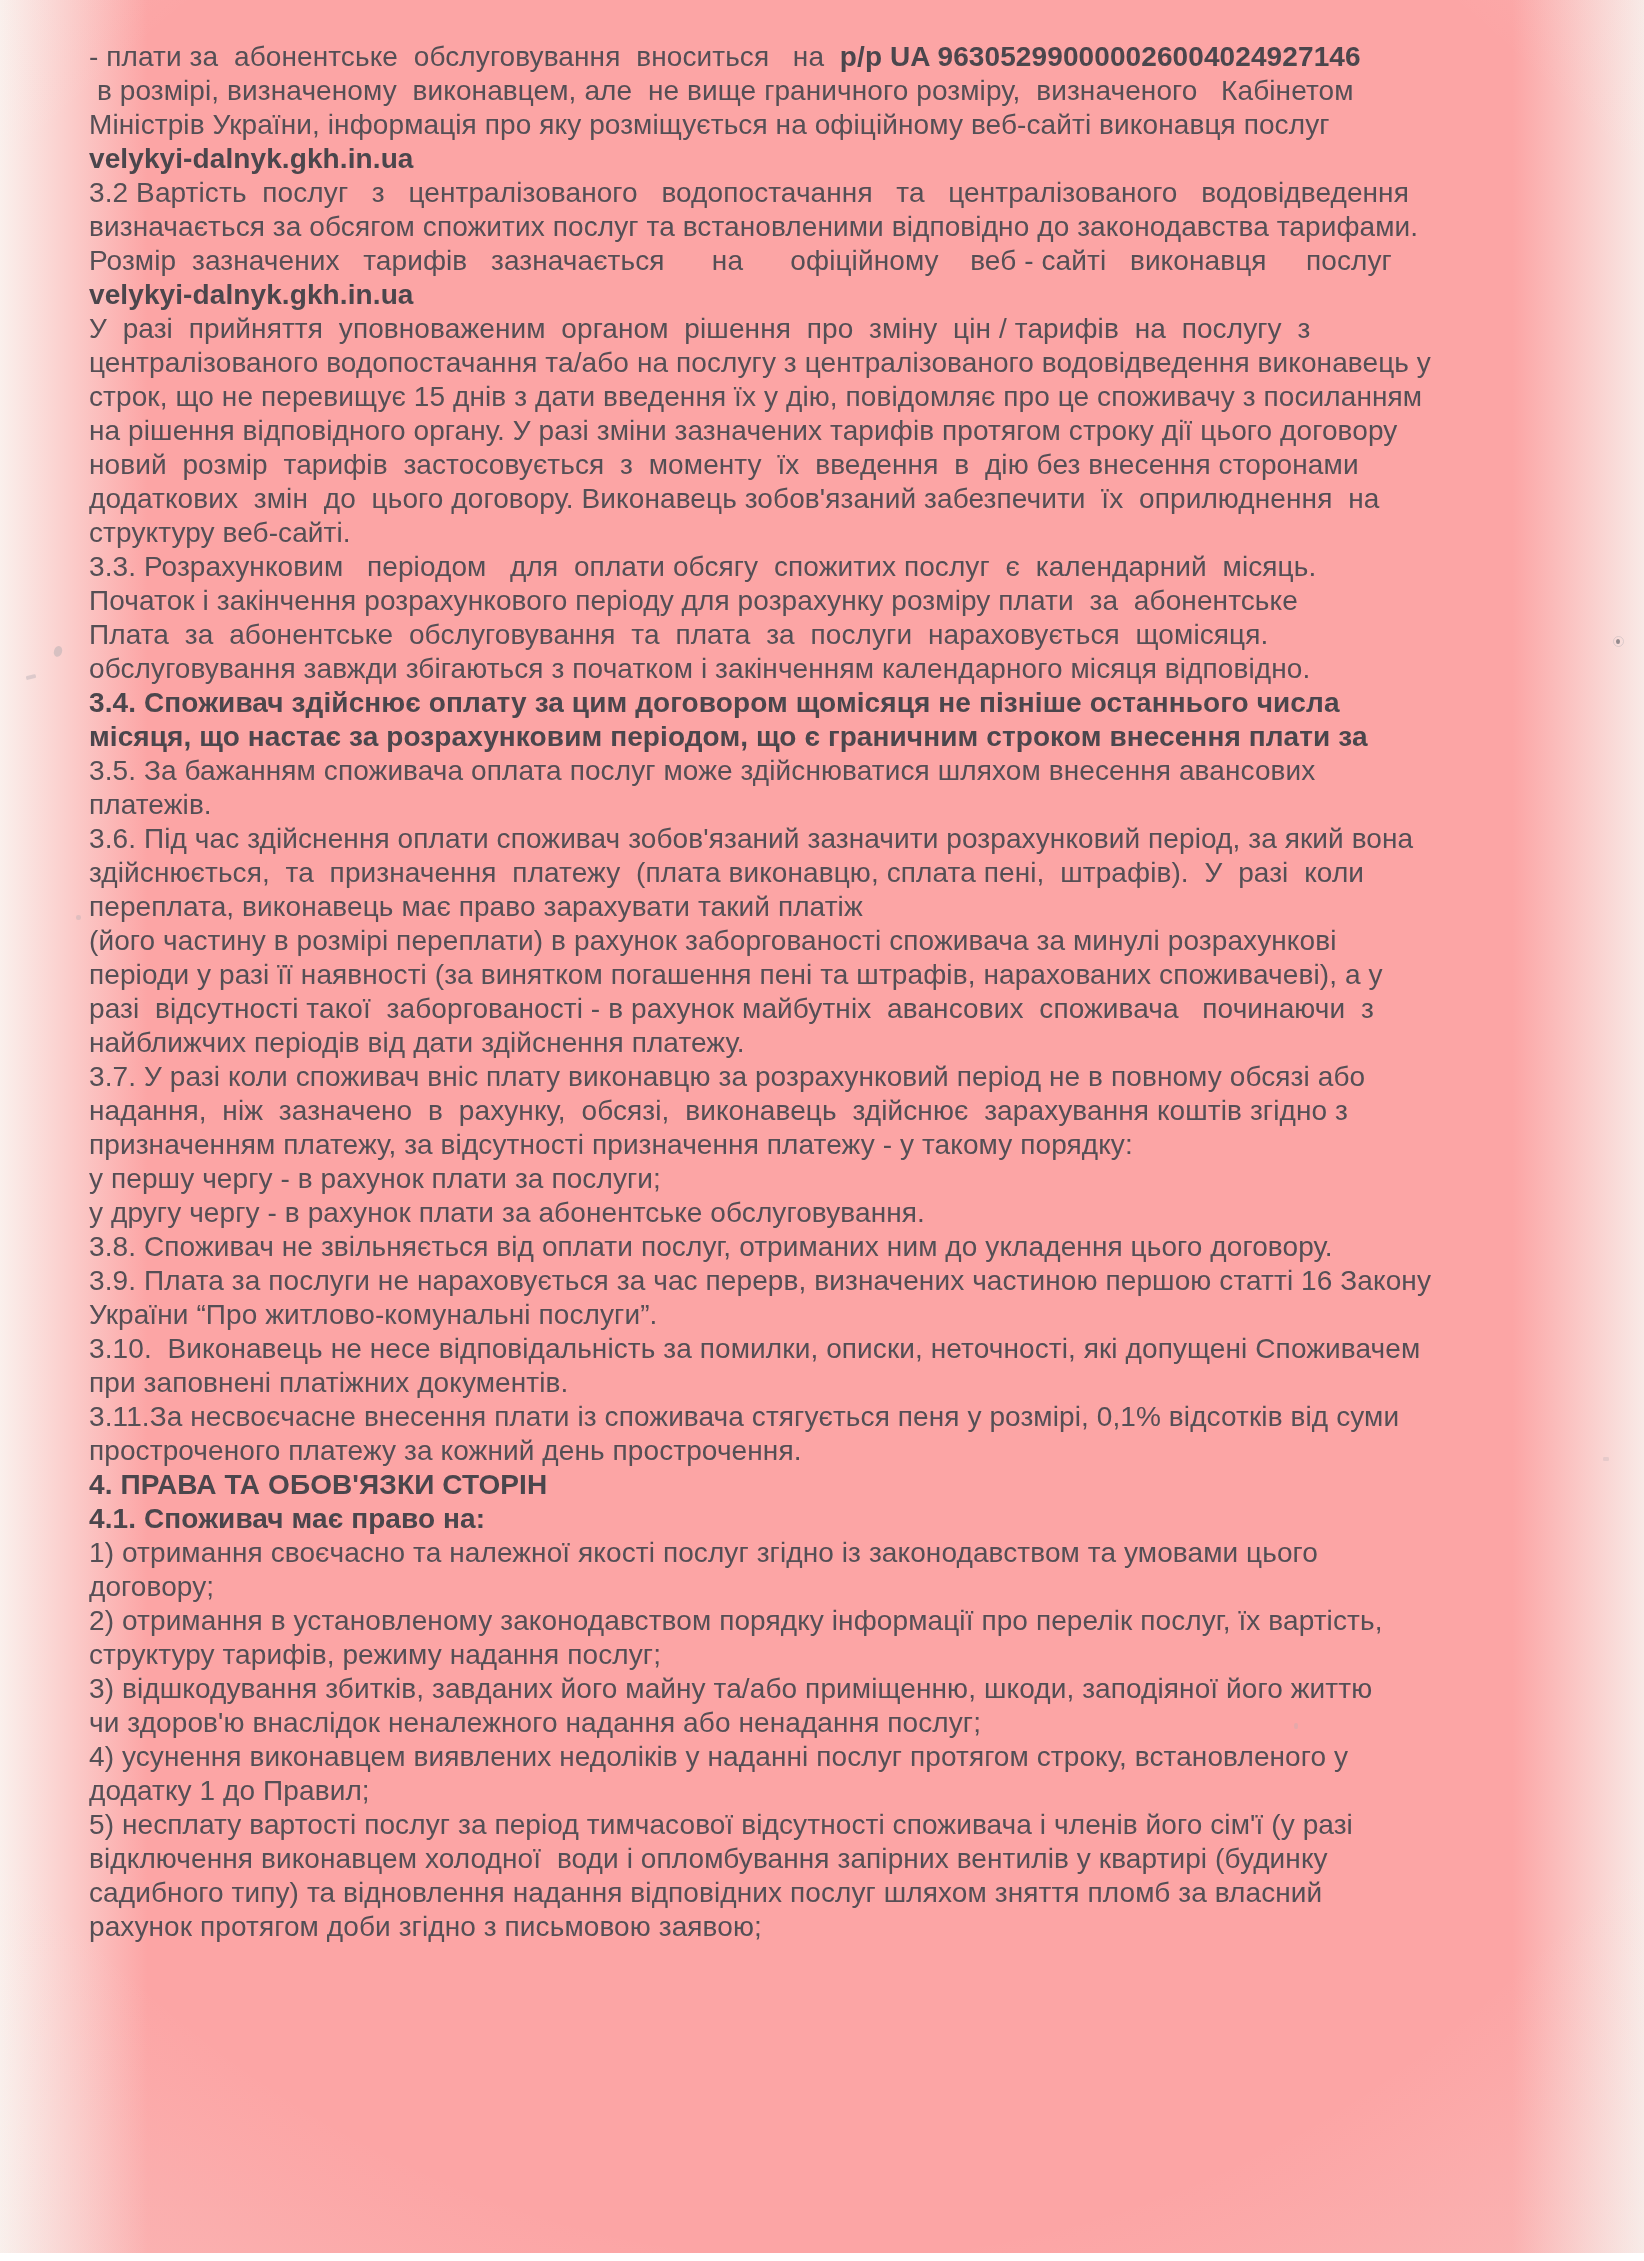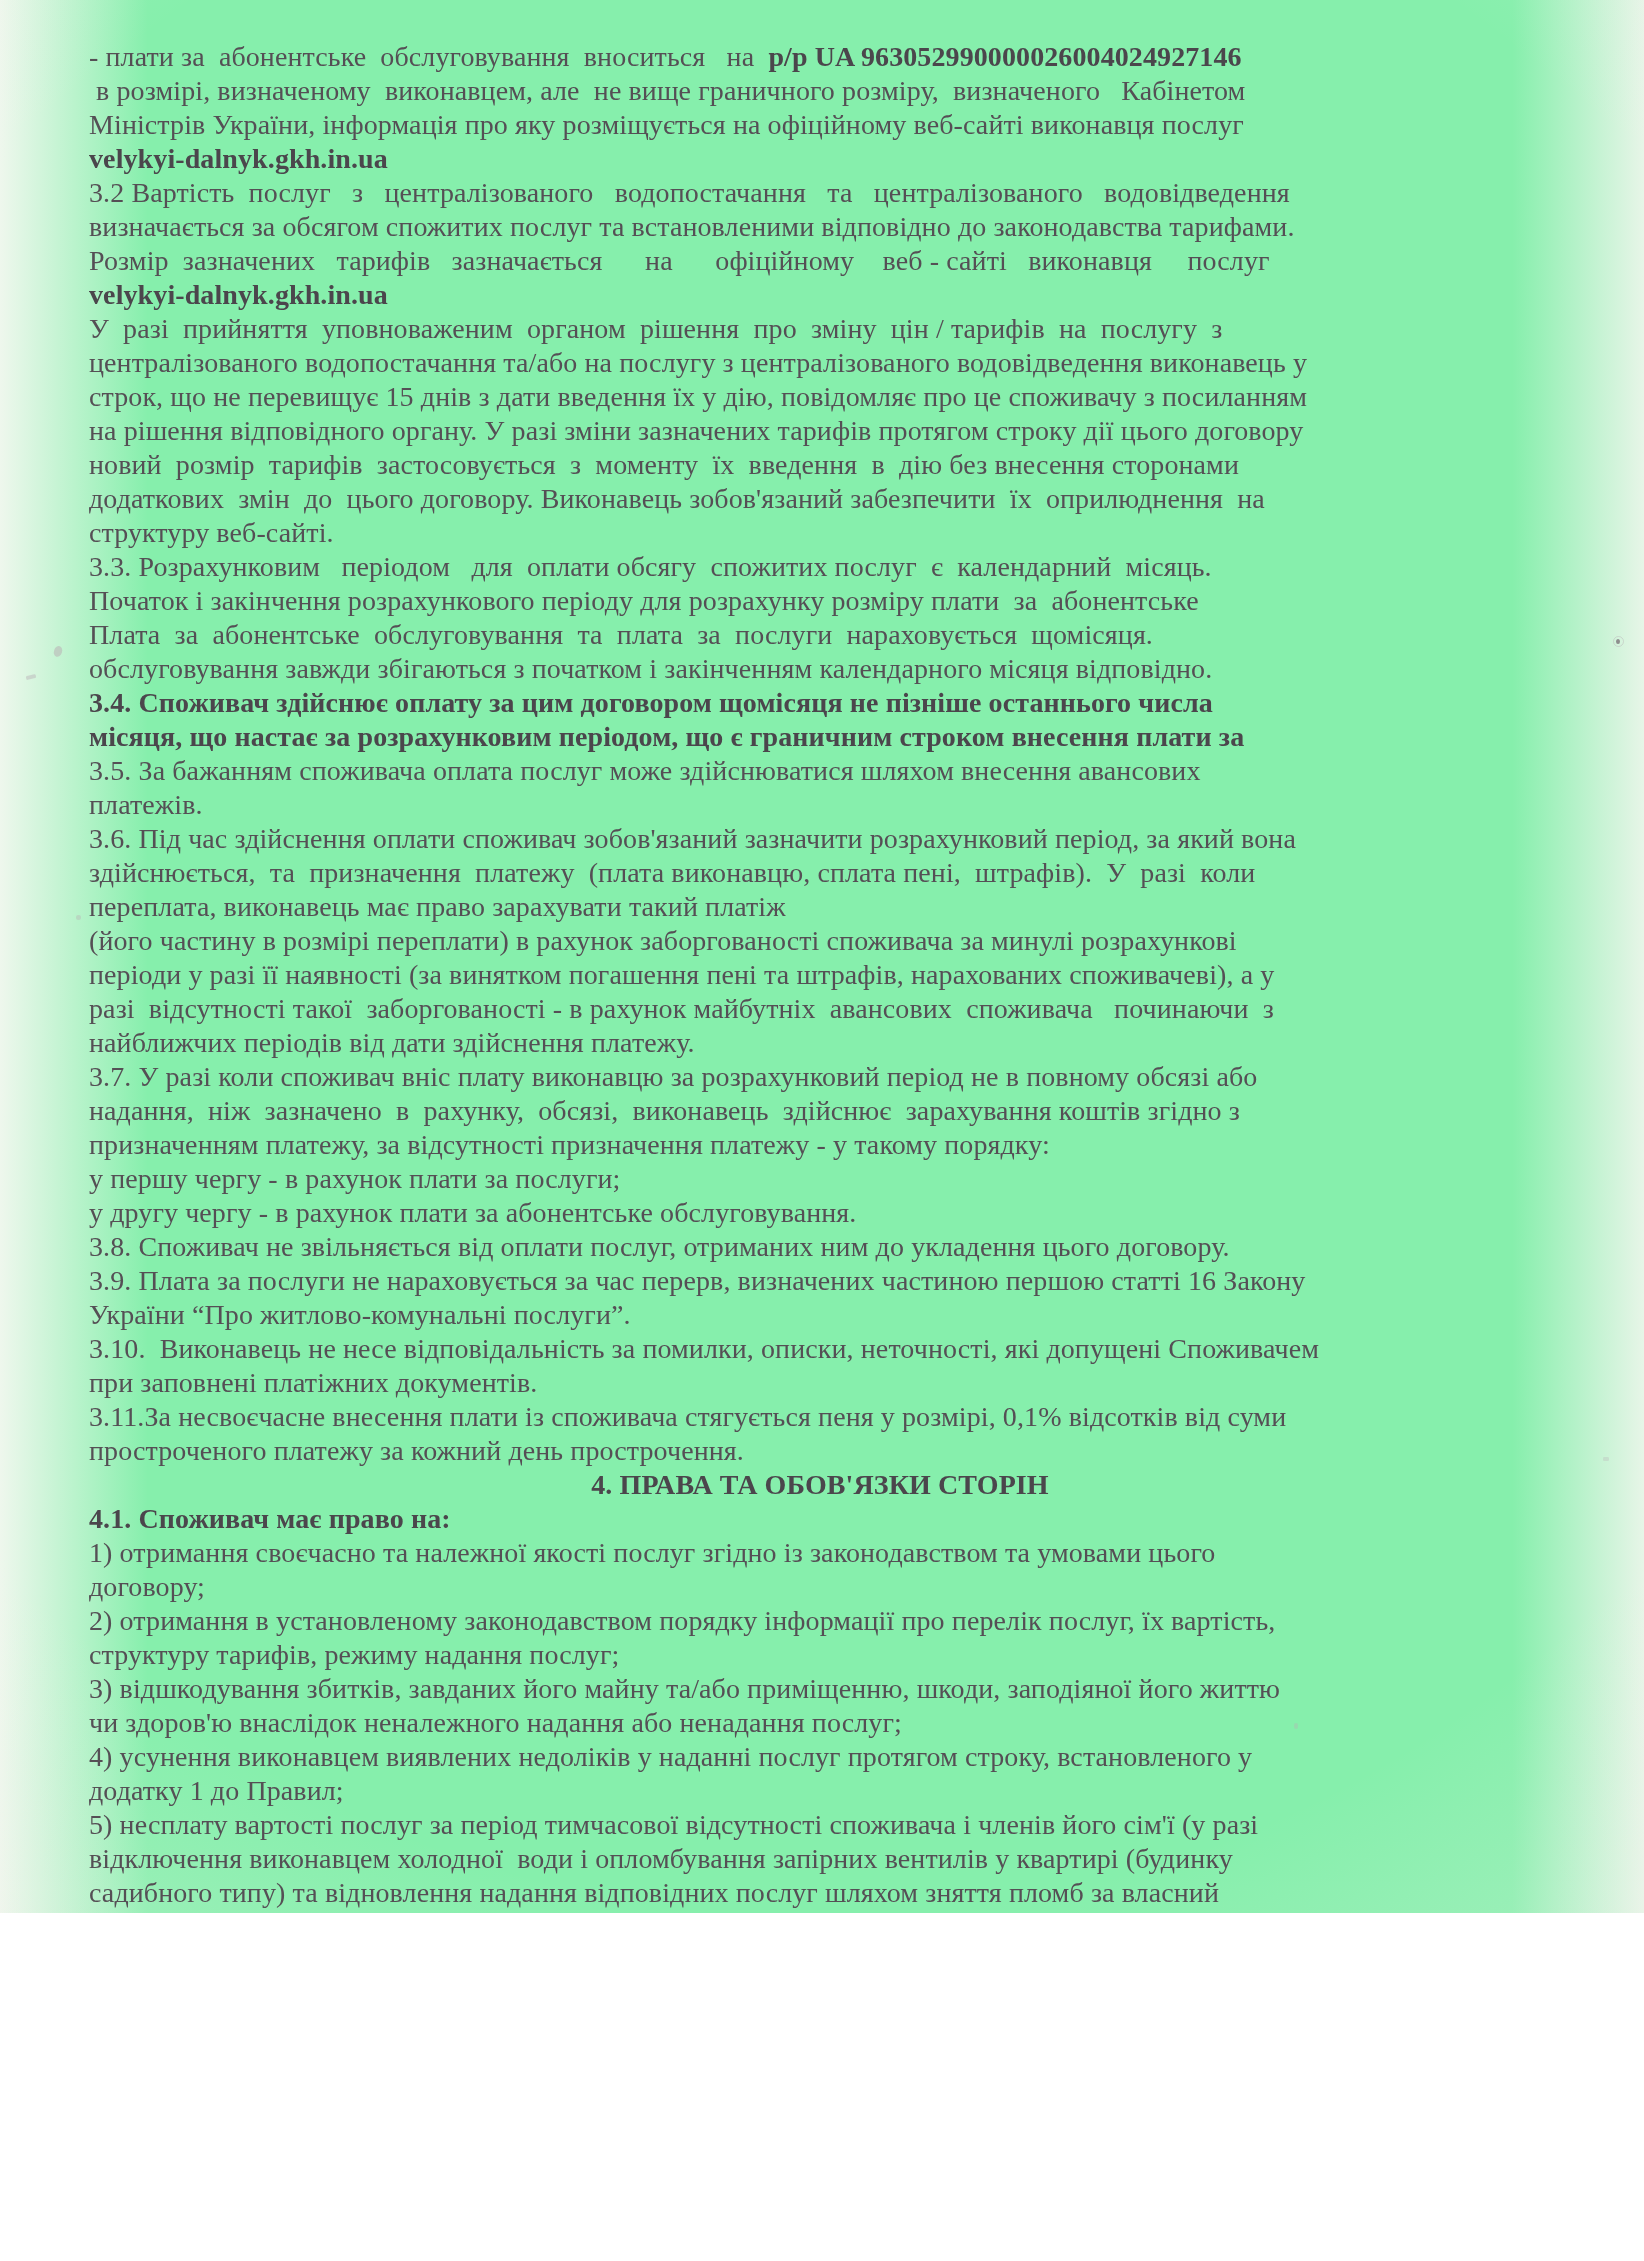--- a/index.html
+++ b/index.html
@@ -4,24 +4,24 @@
 <title>Scanned contract page</title>
 <style>
   html, body {
     margin: 0;
     padding: 0;
     background: #ffffff;
   }
   #page {
     position: relative;
     width: 1644px;
-    height: 1913px;
-    background: #86efac;
+    height: 2253px;
+    background: #fca5a5;
     overflow: hidden;
-    font-family: Liberation Serif, serif;
+    font-family: Liberation Sans, sans-serif;
     color: #554f55;
   }
   
   #paper-tint {
     position: absolute;
     inset: 0;
     background:
       radial-gradient(ellipse 120% 100% at 50% 45%, rgba(255,255,255,0) 55%, rgba(243,240,236,0.75) 100%),
       linear-gradient(90deg, rgba(250,248,244,0.9) 0%, rgba(255,255,255,0) 9%, rgba(255,255,255,0) 92%, rgba(248,246,242,0.85) 100%);
     pointer-events: none;
@@ -37,21 +37,21 @@
     line-height: 34px;
     letter-spacing: 0.1px;
     white-space: pre;
     color: #554f55;
   }
   .b {
     font-weight: bold;
     color: #4b464c;
   }
   .center {
-    text-align: center;
+    text-align: left;
     white-space: normal;
   }
   
   .speck {
     position: absolute;
     background: #b9b0b5;
     border-radius: 50%;
     opacity: 0.55;
     pointer-events: none;
   }

